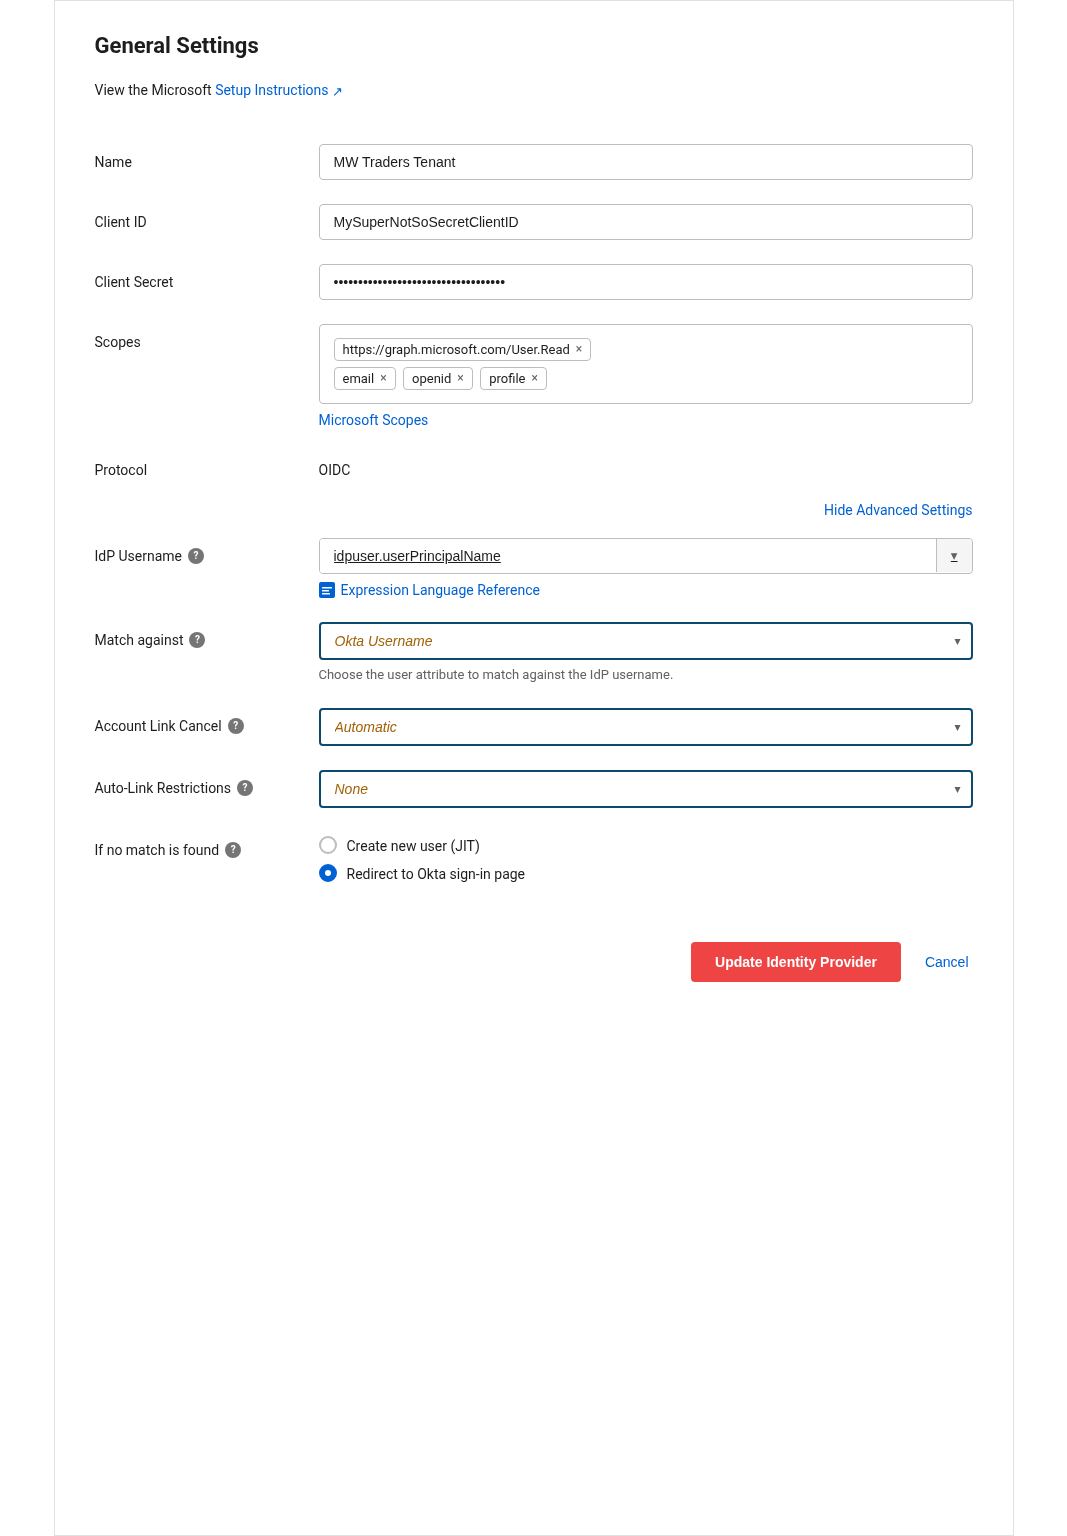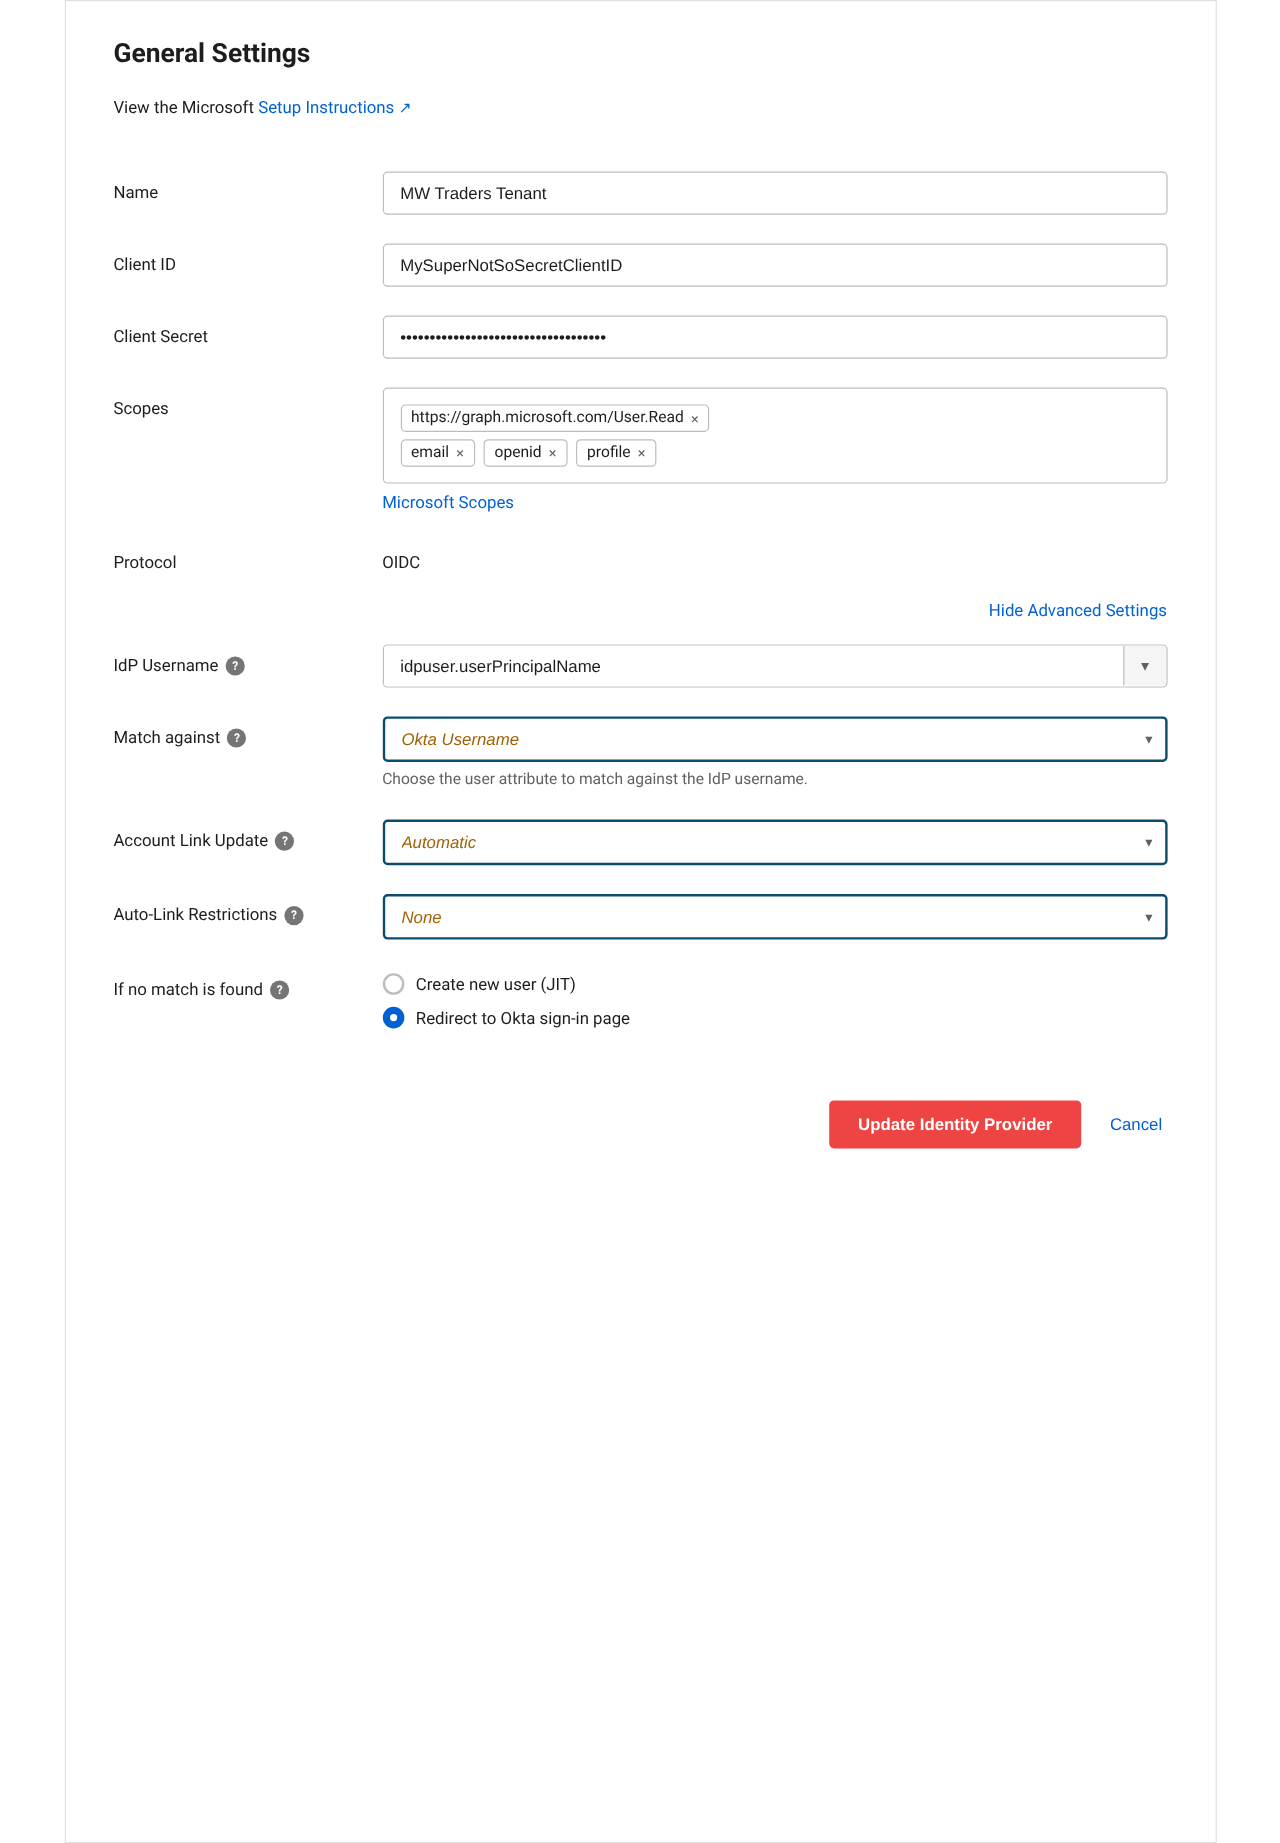--- a/index.html
+++ b/index.html
@@ -107,20 +107,21 @@
       text-decoration: none;
       font-size: 14px;
       cursor: pointer;
     }
     .idp-username-wrapper {
       display: flex;
       align-items: flex-start;
       border: 1px solid #bdbdbd;
       border-radius: 4px;
       overflow: hidden;
+      text-decoration: underline;
     }
     .idp-username-input {
       flex: 1;
       padding: 9px 14px;
       border: none;
       font-size: 14px;
       color: #1d1d1d;
       outline: none;
       background: #fff;
     }
@@ -349,20 +350,29 @@
       <span>IdP Username</span>
       <span class="help-icon">?</span>
     </div>
     <div class="form-control-wrapper">
       <div class="idp-username-wrapper">
         <input type="text" class="idp-username-input" value="idpuser.userPrincipalName" style="">
         <button class="idp-username-dropdown-btn">
           <span>▾</span>
         </button>
       </div>
+      <a href="#" class="expression-link">
+        <svg width="16" height="16" viewBox="0 0 16 16">
+          <rect width="16" height="16" rx="2" fill="#0061d5"></rect>
+          <rect x="3" y="5" width="10" height="1.5" rx="0.5" fill="white"></rect>
+          <rect x="3" y="8" width="7" height="1.5" rx="0.5" fill="white"></rect>
+          <rect x="3" y="11" width="8" height="1.5" rx="0.5" fill="white"></rect>
+        </svg>
+        <span>Expression Language Reference</span>
+      </a>
     </div>
   </div>
 
   <div class="form-row">
     <div class="form-label">
       <span>Match against</span>
       <span class="help-icon">?</span>
     </div>
     <div class="form-control-wrapper">
       <div class="select-wrapper">
@@ -372,21 +382,21 @@
           <option>Username</option>
         </select>
         <span class="select-arrow">▾</span>
       </div>
       <p class="help-text">Choose the user attribute to match against the IdP username.</p>
     </div>
   </div>
 
   <div class="form-row">
     <div class="form-label">
-      <span>Account Link Update</span>
+      <span>Account Link Cancel</span>
       <span class="help-icon">?</span>
     </div>
     <div class="form-control-wrapper">
       <div class="select-wrapper">
         <select class="form-select">
           <option>Automatic</option>
           <option>Disabled</option>
           <option>Custom</option>
         </select>
         <span class="select-arrow">▾</span>

